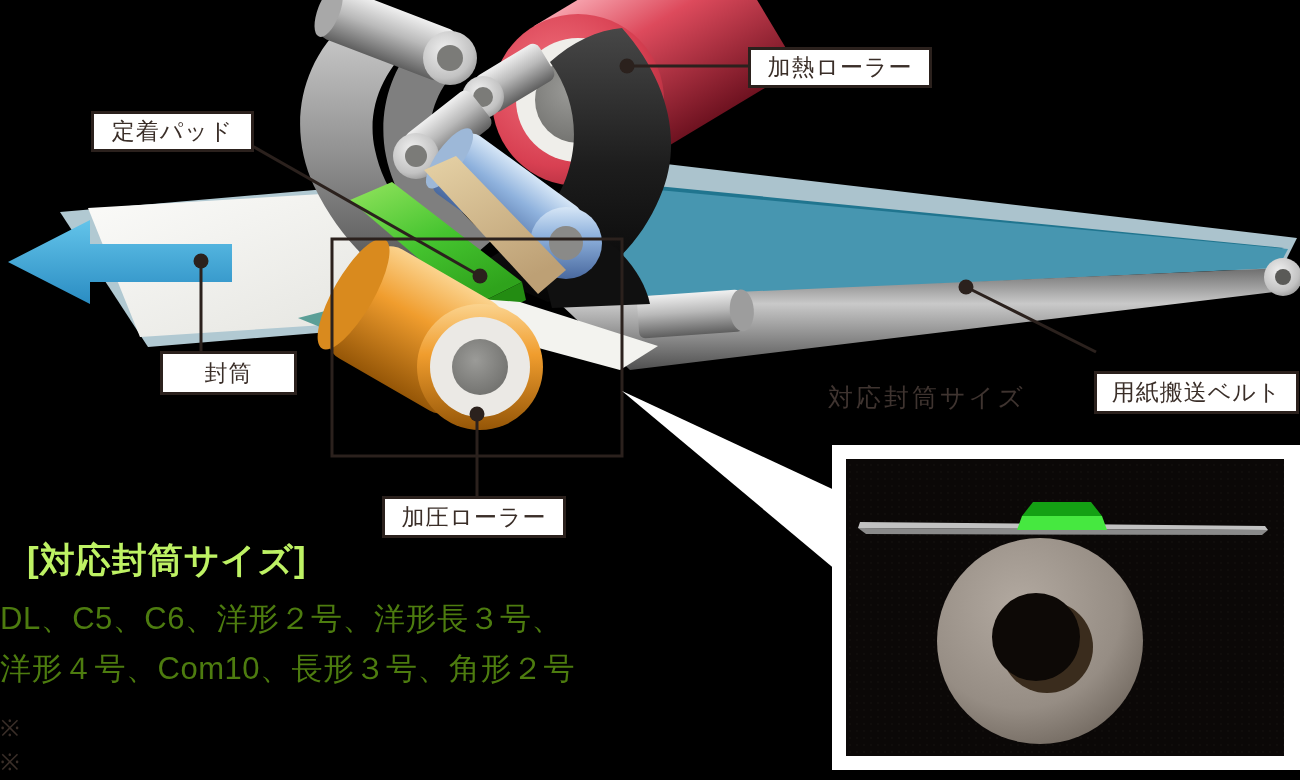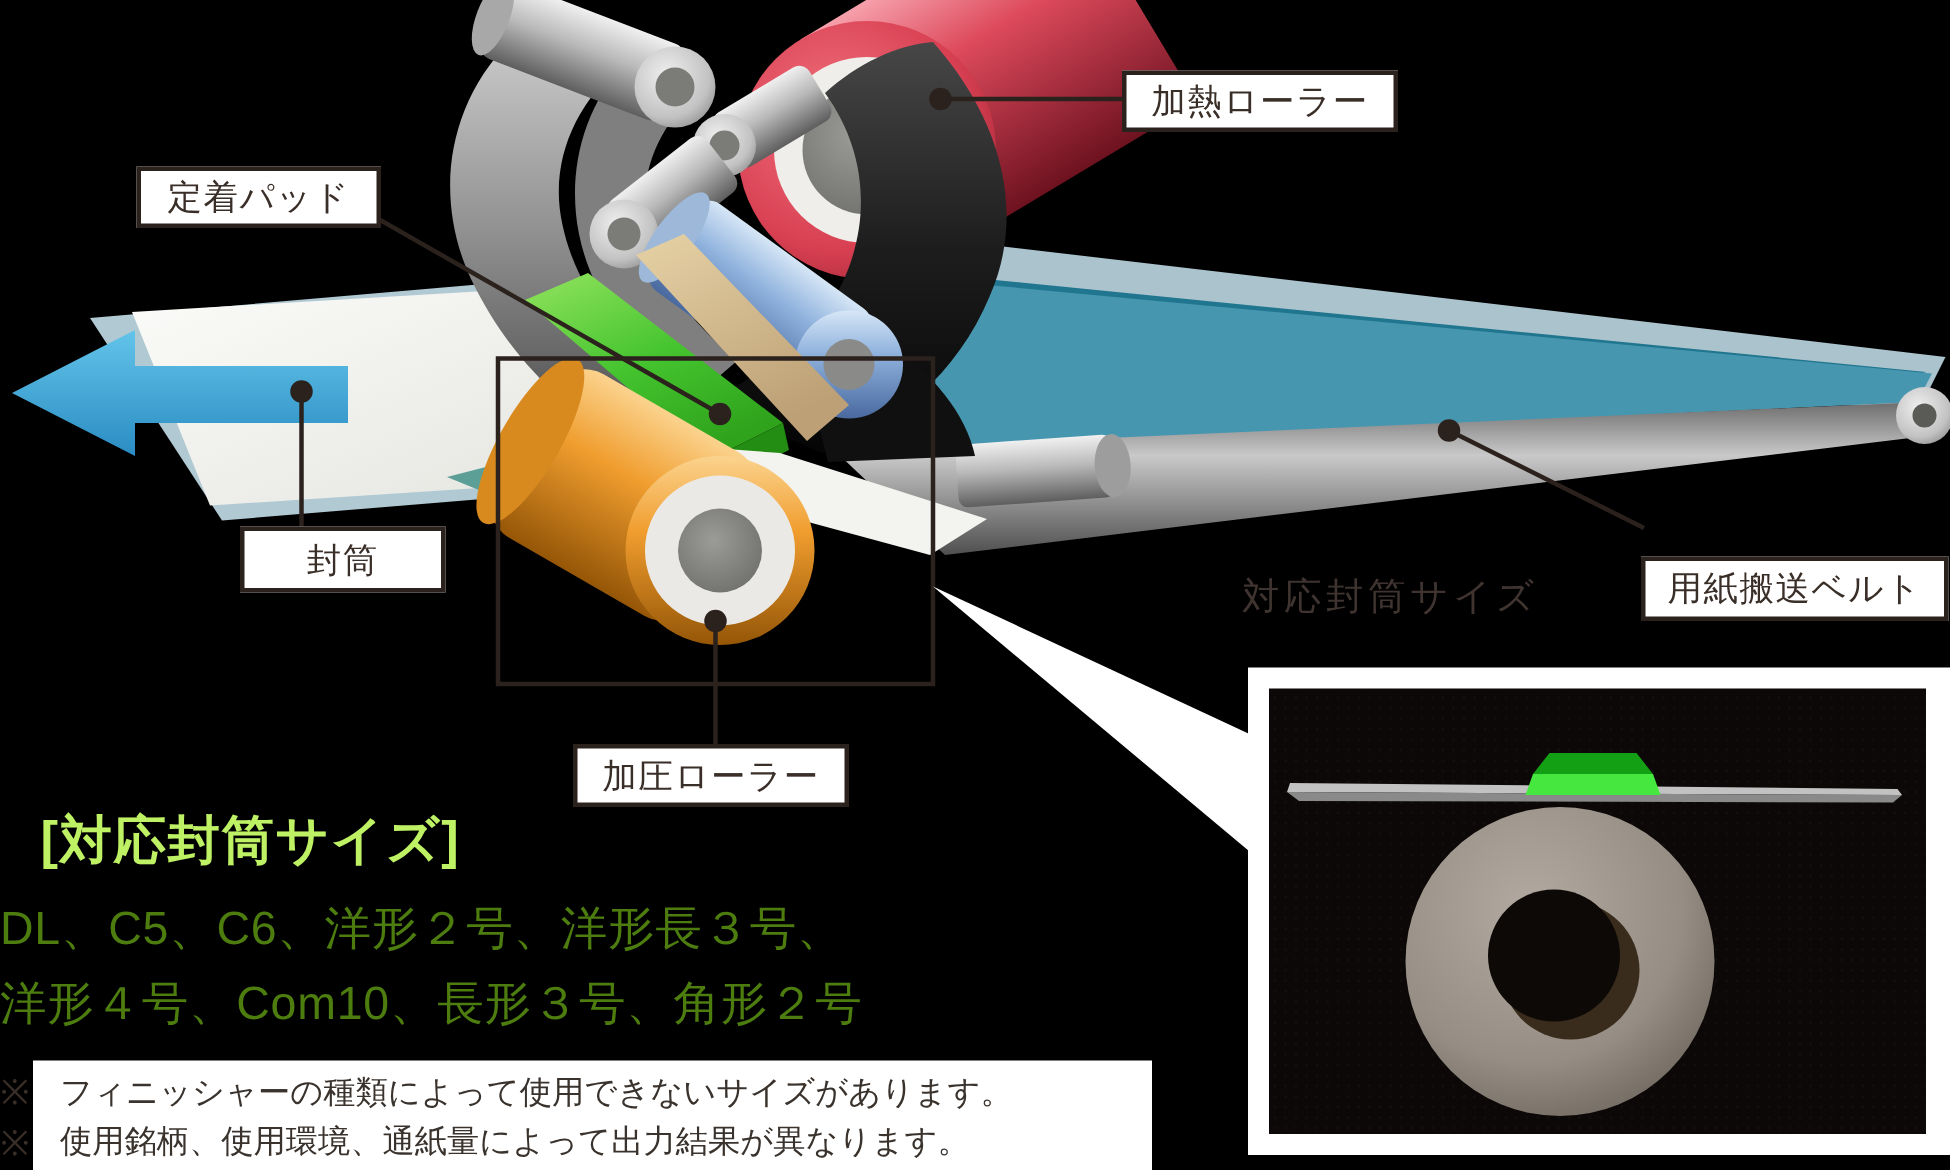--- a/index.html
+++ b/index.html
@@ -261,18 +261,14 @@
   <div class="callout" style="left:382px;top:496px;width:184px;height:42px;">加圧ローラー</div>
 
   <div class="inset-caption">対応封筒サイズ</div>
 
   <div class="sizes-heading">[対応封筒サイズ]</div>
   <div class="sizes-line" id="sizes-line-1">DL、C5、C6、洋形２号、洋形長３号、</div>
   <div class="sizes-line" id="sizes-line-2">洋形４号、Com10、長形３号、角形２号</div>
 
   <div class="note-marker" id="note-marker-1">※</div>
   <div class="note-marker" id="note-marker-2">※</div>
-  <div class="notes-box">
-    <div class="note-line">フィニッシャーの種類によって使用できないサイズがあります。</div>
-    <div class="note-line">使用銘柄、使用環境、通紙量によって出力結果が異なります。</div>
-  </div>
 
 </div>
 
 </body></html>

